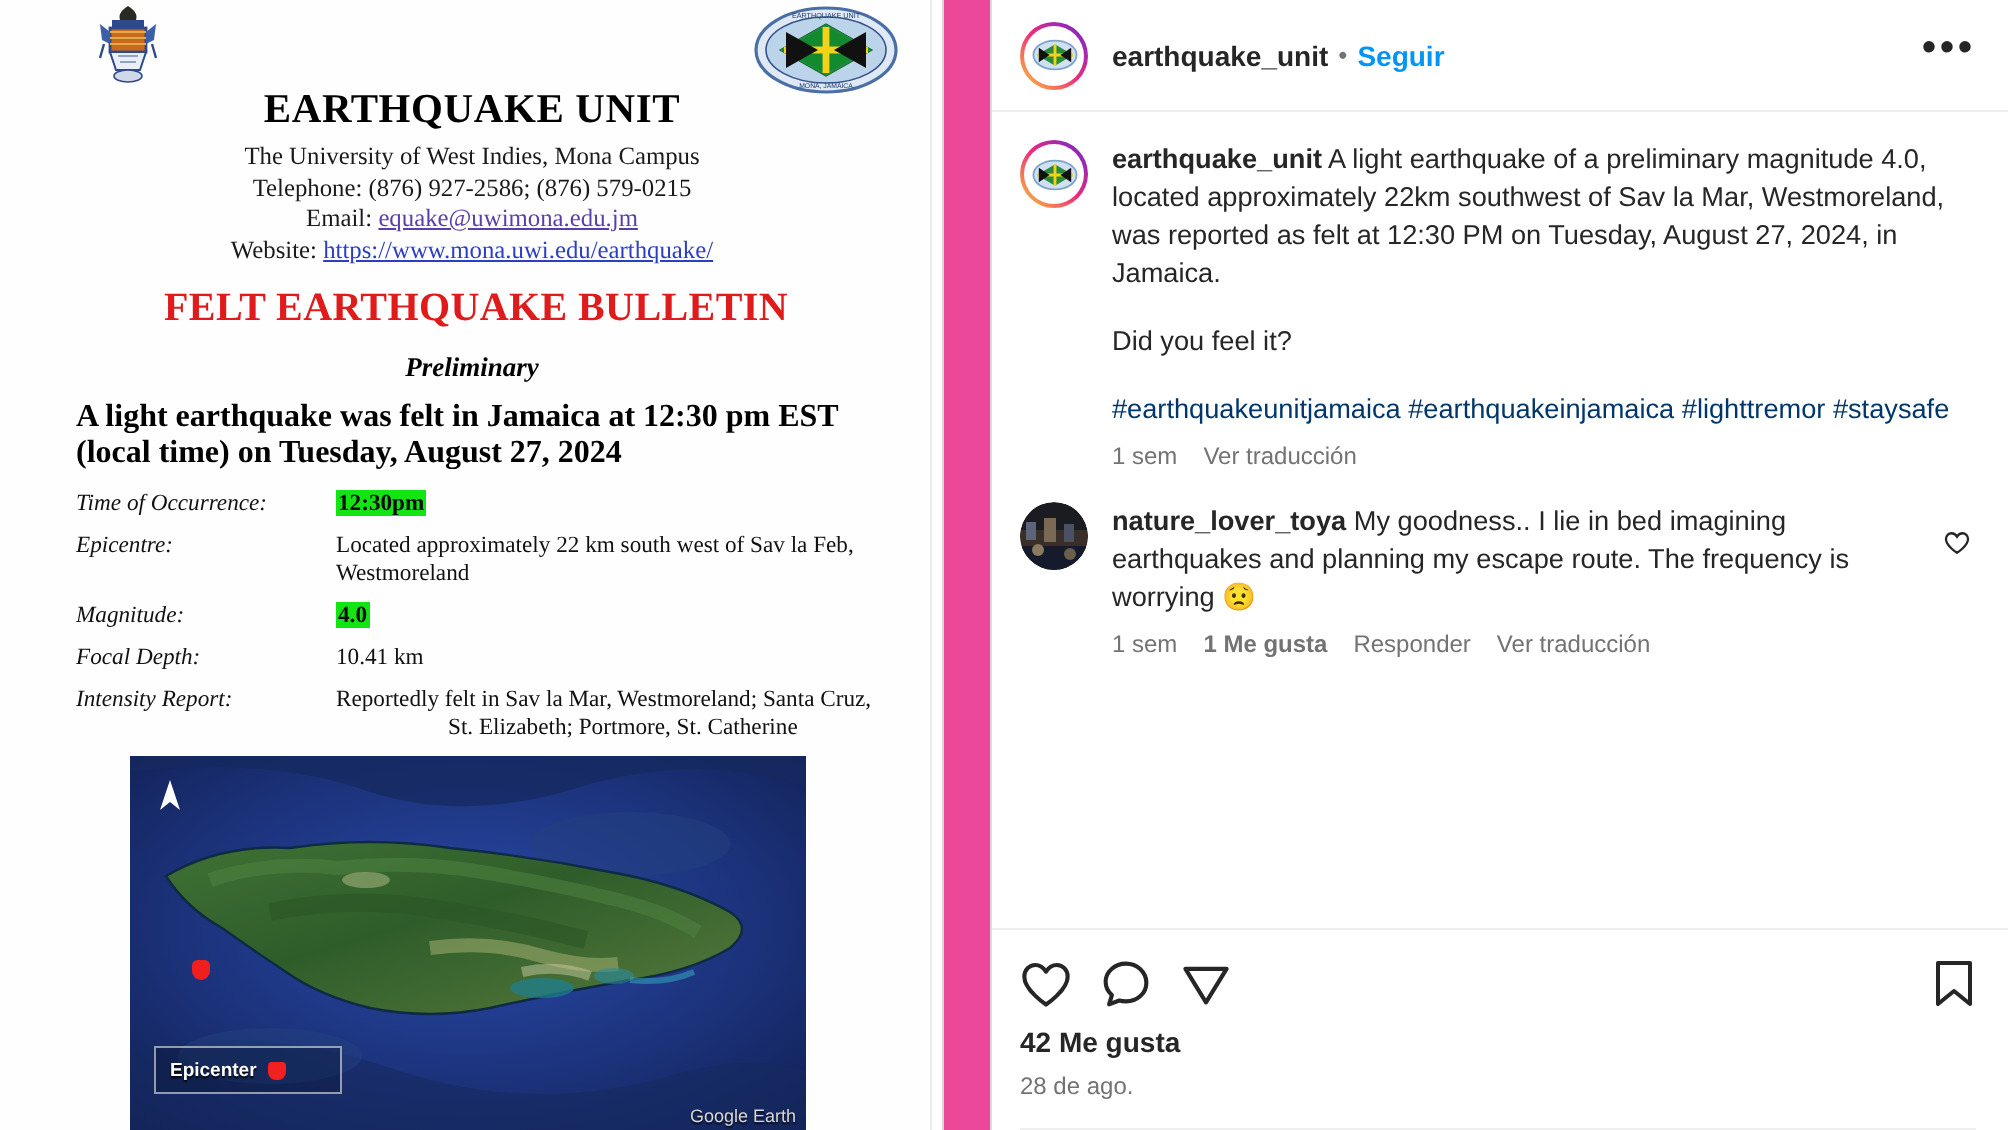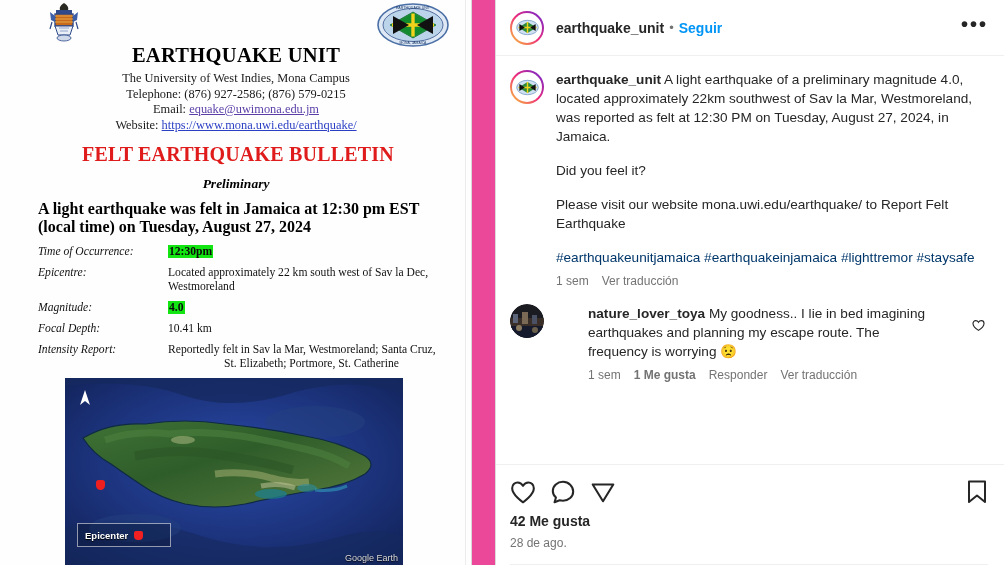--- a/index.html
+++ b/index.html
@@ -232,21 +232,21 @@
     <div class="bulletin-prelim">Preliminary</div>
     <div class="lead-line">A light earthquake was felt in Jamaica at 12:30 pm EST (local time) on Tuesday, August 27, 2024</div>
 
     <div class="fields">
       <div class="frow">
         <div class="flabel">Time of Occurrence:</div>
         <div class="fvalue"><span class="hl">12:30pm</span></div>
       </div>
       <div class="frow">
         <div class="flabel">Epicentre:</div>
-        <div class="fvalue">Located approximately 22 km south west of Sav la Dec, Westmoreland</div>
+        <div class="fvalue">Located approximately 22 km south west of Sav la Feb, Westmoreland</div>
       </div>
       <div class="frow">
         <div class="flabel">Magnitude:</div>
         <div class="fvalue"><span class="hl">4.0</span></div>
       </div>
       <div class="frow">
         <div class="flabel">Focal Depth:</div>
         <div class="fvalue">10.41 km</div>
       </div>
       <div class="frow">
@@ -349,30 +349,29 @@
               </svg>
             </div>
           </div>
         </div>
       </div>
       <div class="c-body">
         <div class="c-text">
           <span class="c-user">earthquake_unit</span><span> A light earthquake of a preliminary magnitude 4.0, located approximately 22km southwest of Sav la Mar, Westmoreland, was reported as felt at 12:30 PM on Tuesday, August 27, 2024, in Jamaica.</span>
         </div>
         <div class="c-text c-para">Did you feel it?</div>
-        <div class="c-text c-para">Please visit our website mona.uwi.edu/earthquake/ to Report Felt Earthquake</div>
         <div class="c-text c-para tags">#earthquakeunitjamaica #earthquakeinjamaica #lighttremor #staysafe</div>
         <div class="c-meta">
           <span>1 sem</span>
           <span>Ver traducción</span>
         </div>
       </div>
     </div>
 
-    <div class="comment-row" style="margin-top:16px;gap:32px;">
+    <div class="comment-row" style="margin-top:16px;">
       <div class="c-avatar">
         <div class="c-plain">
           <svg viewBox="0 0 34 34" width="100%" height="100%">
             <defs>
               <clipPath id="ca">
                   <circle cx="17" cy="17" r="17"></circle>
                 </clipPath>
             </defs>
             <g clip-path="url(#ca)">
               <rect width="34" height="34" fill="#1b1b22"></rect>

